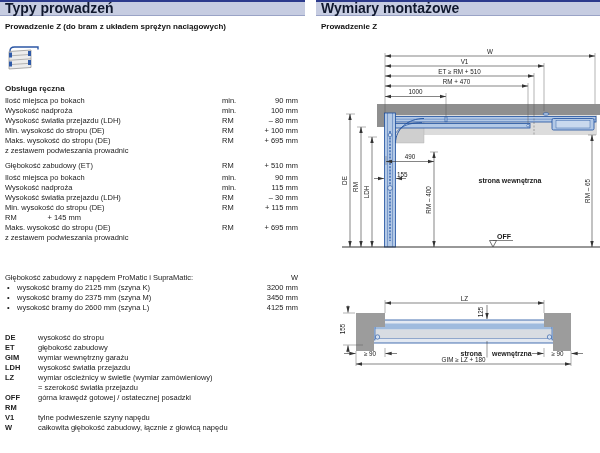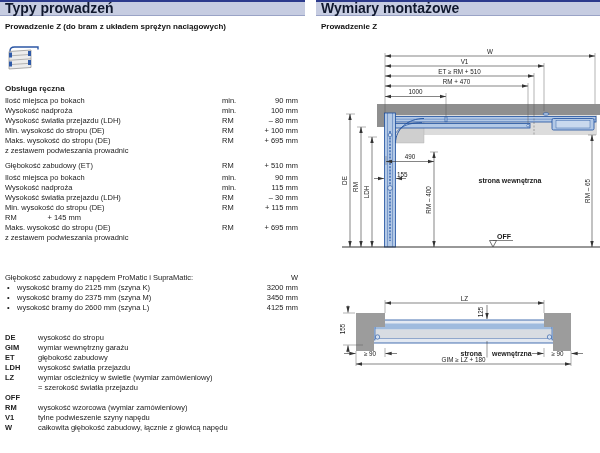--- a/index.html
+++ b/index.html
@@ -161,42 +161,42 @@
           <span class="val">4125 mm</span>
         </div>
     </div>
 
     <div class="legend">
       <div class="lrow">
           <span class="abbr">DE</span>
           <span class="desc">wysokość do stropu</span>
         </div>
       <div class="lrow">
+          <span class="abbr">ET</span>
+          <span class="desc">głębokość zabudowy</span>
+        </div>
+      <div class="lrow">
           <span class="abbr">GIM</span>
           <span class="desc">wymiar wewnętrzny garażu</span>
-        </div>
-      <div class="lrow">
-          <span class="abbr">ET</span>
-          <span class="desc">głębokość zabudowy</span>
         </div>
       <div class="lrow">
           <span class="abbr">LDH</span>
           <span class="desc">wysokość światła przejazdu</span>
         </div>
       <div class="lrow">
           <span class="abbr">LZ</span>
           <span class="desc">wymiar ościeżnicy w świetle (wymiar zamówieniowy)
 = szerokość światła przejazdu</span>
         </div>
       <div class="lrow">
           <span class="abbr">OFF</span>
+          <span class="desc">górna krawędź gotowej / ostatecznej posadzki</span>
         </div>
       <div class="lrow">
           <span class="abbr">RM</span>
-          <span class="desc">wysokość wzorcowa (wymiar zamówieniowy)</span>
         </div>
       <div class="lrow">
           <span class="abbr">V1</span>
           <span class="desc">tylne podwieszenie szyny napędu</span>
         </div>
       <div class="lrow">
           <span class="abbr">W</span>
           <span class="desc">całkowita głębokość zabudowy, łącznie z głowicą napędu</span>
         </div>
     </div>

